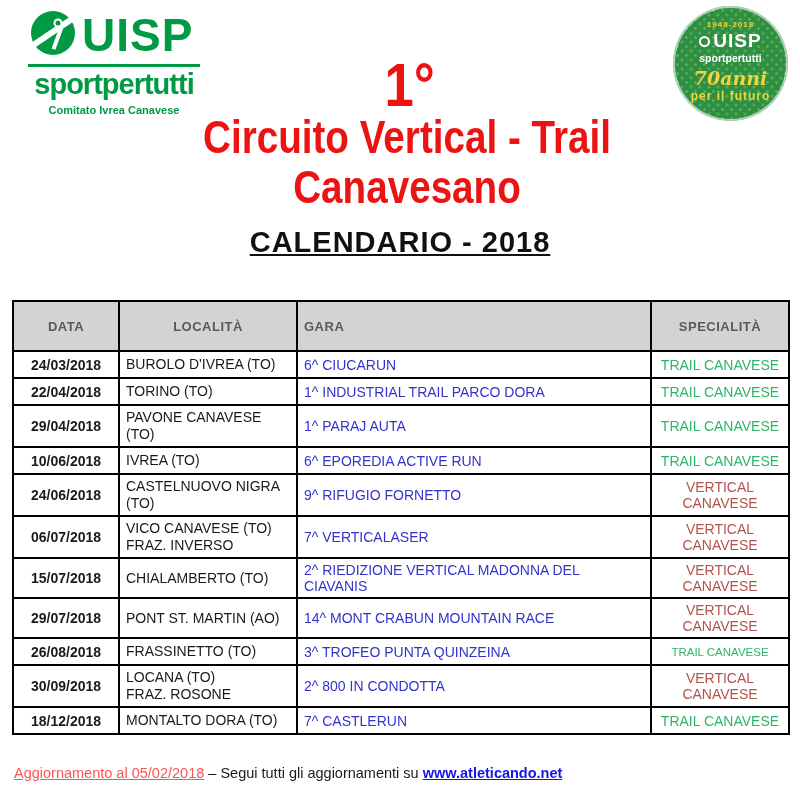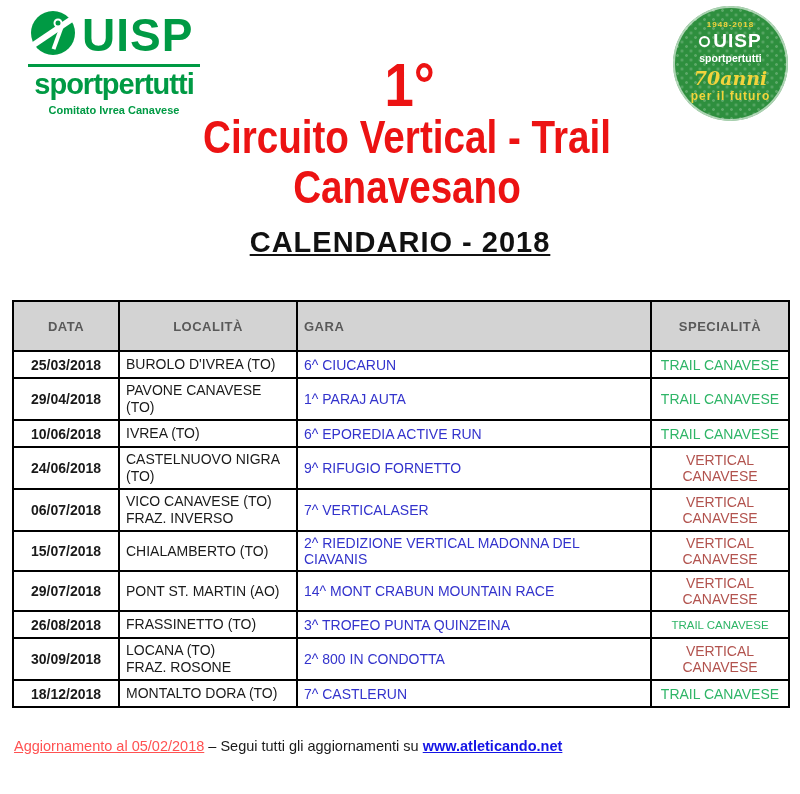--- a/index.html
+++ b/index.html
@@ -113,23 +113,29 @@
   <thead>
     <tr>
       <th>DATA</th>
       <th>LOCALITÀ</th>
       <th class="gara-h">GARA</th>
       <th>SPECIALITÀ</th>
     </tr>
   </thead>
   <tbody>
       <tr>
-        <td class="date">25/03/2018</td>
+        <td class="date">24/03/2018</td>
         <td class="loc">BUROLO D'IVREA (TO)</td>
         <td class="race"><a href="#">6^ CIUCARUN</a></td>
+        <td class="spec trail">TRAIL CANAVESE</td>
+      </tr>
+      <tr>
+        <td class="date">22/04/2018</td>
+        <td class="loc">TORINO (TO)</td>
+        <td class="race"><a href="#">1^ INDUSTRIAL TRAIL PARCO DORA</a></td>
         <td class="spec trail">TRAIL CANAVESE</td>
       </tr>
       <tr>
         <td class="date">29/04/2018</td>
         <td class="loc">PAVONE CANAVESE (TO)</td>
         <td class="race"><a href="#">1^ PARAJ AUTA</a></td>
         <td class="spec trail">TRAIL CANAVESE</td>
       </tr>
       <tr>
         <td class="date">10/06/2018</td>

